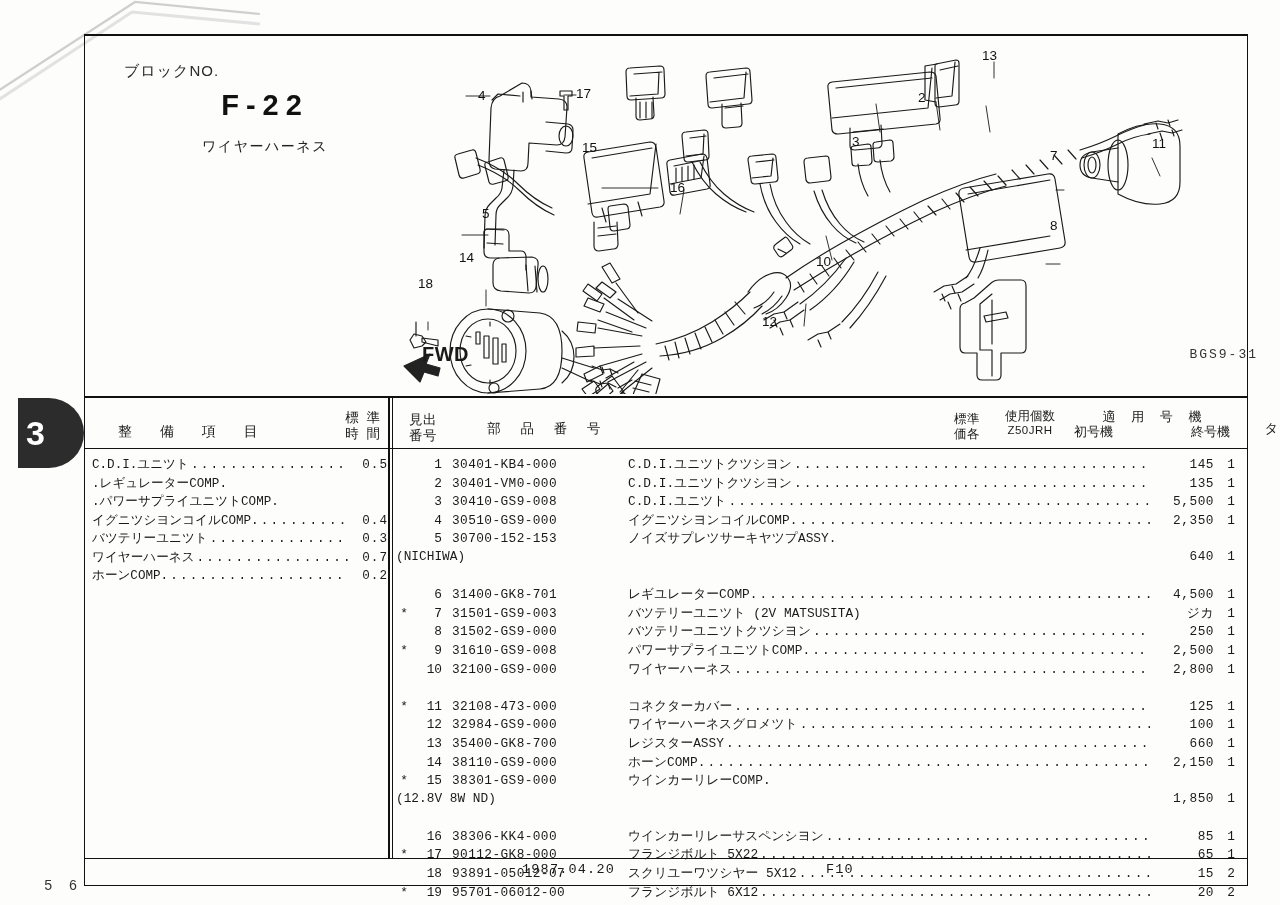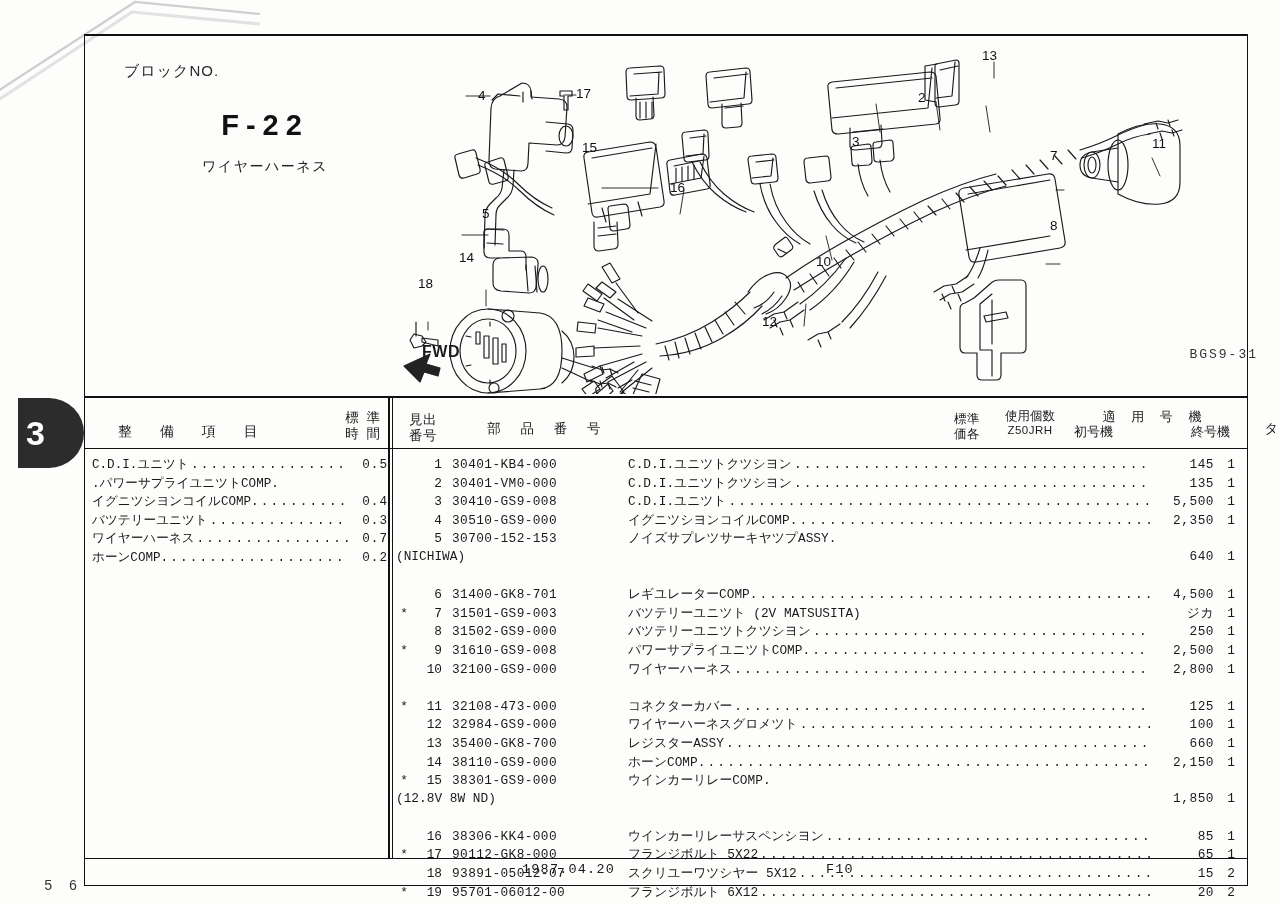--- a/index.html
+++ b/index.html
@@ -73,21 +73,21 @@
     font-size: 15px;
     letter-spacing: 1px;
     text-align: left;
     padding-left: 14px;
     color: #2a2a2a;
   }
   .block-code {
     font-size: 29px;
     font-weight: bold;
     letter-spacing: 7px;
-    margin-top: 28px;
+    margin-top: 8px;
     color: #111;
   }
   .block-title {
     font-size: 14px;
     letter-spacing: 1.5px;
     margin-top: 16px;
     color: #222;
   }
 
   
@@ -313,21 +313,21 @@
 
   
   .callout {
     position: absolute;
     font-size: 13.5px;
     color: #111;
     font-family: "Liberation Sans", sans-serif;
   }
   .fwd-label {
     position: absolute;
-    font-size: 16px;
+    font-size: 20px;
     font-weight: bold;
     letter-spacing: 0.5px;
   }
 </style>
 </head>
 <body>
 
 <div id="page">
 
   <svg class="scan-edge" viewBox="0 0 300 150">
@@ -538,20 +538,25 @@
       <div class="svc-head-time">
         <div>標 準</div>
         <div>時 間</div>
       </div>
     </div>
     <div class="svc-list" id="svc-list">
         <div class="svc-row">
           <span class="svc-name">C.D.I.ユニツト</span>
           <span class="svc-dots">............................................................</span>
           <span class="svc-time">0.5</span>
+        </div>
+        <div class="svc-row">
+          <span class="svc-name">.レギュレーターCOMP.</span>
+          <span class="svc-dots"></span>
+          <span class="svc-time"></span>
         </div>
         <div class="svc-row">
           <span class="svc-name">.パワーサプライユニツトCOMP.</span>
           <span class="svc-dots"></span>
           <span class="svc-time"></span>
         </div>
         <div class="svc-row">
           <span class="svc-name"> イグニツシヨンコイルCOMP.</span>
           <span class="svc-dots">............................................................</span>
           <span class="svc-time">0.4</span>

